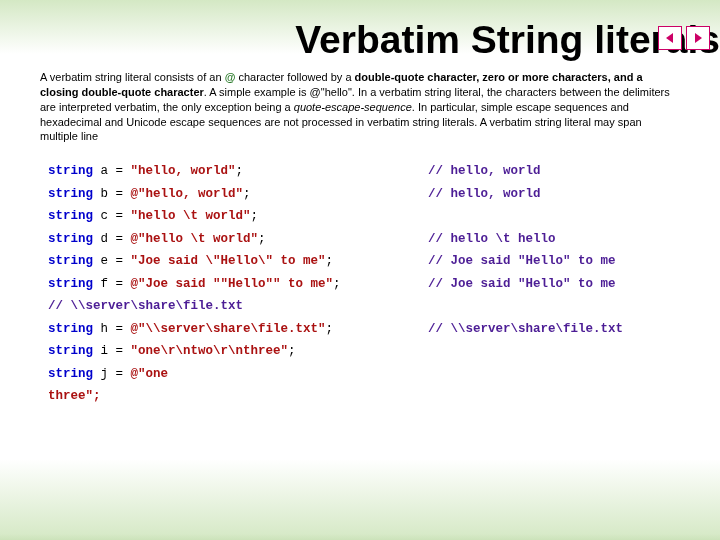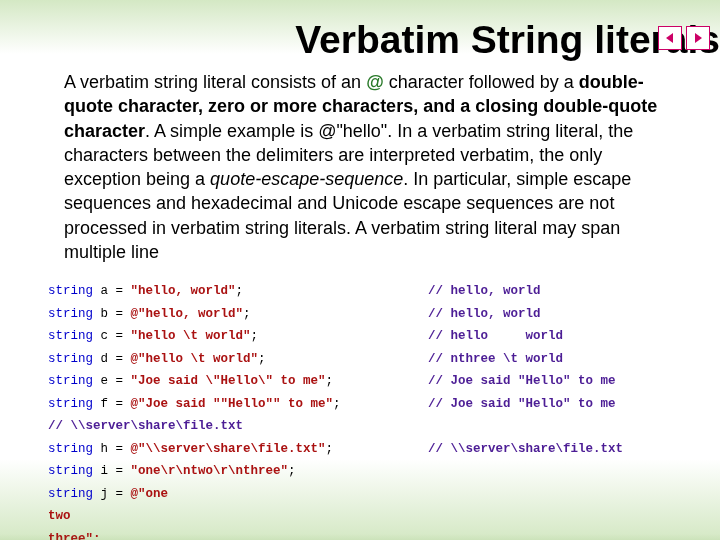--- a/index.html
+++ b/index.html
@@ -36,41 +36,41 @@
   }
   .nav-arrow svg { display: block; }
   h1.title {
     text-align: right;
     font-size: 39px;
     font-weight: bold;
     margin: 18px 0 8px 0;
     color: #000;
   }
   .body-text {
-    margin: 0 40px 16px 64px;
-    font-size: 18px;
+    margin: 0 40px 16px 40px;
+    font-size: 11px;
     line-height: 1.35;
     color: #000;
   }
   .body-text .at { color: #2a7a2a; font-weight: bold; }
   .body-text b { font-weight: bold; }
   .body-text i { font-style: italic; }
   .code-block {
     margin: 0 40px 0 48px;
     font-family: "Courier New", monospace;
     font-size: 12.5px;
     line-height: 1.8;
     color: #000;
   }
   .code-row {
     display: flex;
     white-space: pre;
   }
   .decl { width: 380px; }
-  .kw { color: #0000cc; font-weight: normal; }
+  .kw { color: #0000cc; font-weight: bold; }
   .str { color: #aa1111; font-weight: bold; }
   .cmt { color: #4c1d95; font-weight: bold; }
   .page-num {
     position: absolute;
     bottom: 8px;
     right: 14px;
     font-size: 11px;
     color: #555;
   }
   .bottom-bar {
@@ -102,27 +102,26 @@
 
   <h1 class="title">Verbatim String literals</h1>
 
   <p class="body-text">
     <span>A verbatim string literal consists of an </span><span class="at">@</span><span> character followed by a </span><b>double-quote character, zero or more characters, and a closing double-quote character</b><span>. A simple example is @"hello". In a verbatim string literal, the characters between the delimiters are interpreted verbatim, the only exception being a </span><i>quote-escape-sequence</i><span>. In particular, simple escape sequences and hexadecimal and Unicode escape sequences are not processed in verbatim string literals. A verbatim string literal may span multiple line</span>
   </p>
 
   <div class="code-block">
     <div class="code-row"><span class="decl"><span class="kw">string</span><span> a = </span><span class="str">"hello, world"</span><span>;</span></span><span class="cmt">// hello, world</span></div>
     <div class="code-row"><span class="decl"><span class="kw">string</span><span> b = </span><span class="str">@"hello, world"</span><span>;</span></span><span class="cmt">// hello, world</span></div>
-    <div class="code-row"><span class="decl"><span class="kw">string</span><span> c = </span><span class="str">"hello \t world"</span><span>;</span></span><span class="cmt">// hello     world</span></div>
-    <div class="code-row"><span class="decl"><span class="kw">string</span><span> d = </span><span class="str">@"hello \t world"</span><span>;</span></span><span class="cmt">// nthree \t world</span></div>
+    <div class="code-row"><span class="decl"><span class="kw">string</span><span> c = </span><span class="str">"hello \t world"</span><span>;</span></span></div>
+    <div class="code-row"><span class="decl"><span class="kw">string</span><span> d = </span><span class="str">@"hello \t world"</span><span>;</span></span><span class="cmt">// hello \t hello</span></div>
     <div class="code-row"><span class="decl"><span class="kw">string</span><span> e = </span><span class="str">"Joe said \"Hello\" to me"</span><span>;</span></span><span class="cmt">// Joe said "Hello" to me</span></div>
     <div class="code-row"><span class="decl"><span class="kw">string</span><span> f = </span><span class="str">@"Joe said ""Hello"" to me"</span><span>;</span></span><span class="cmt">// Joe said "Hello" to me</span></div>
     <div class="code-row"><span class="cmt">// \\server\share\file.txt</span></div>
     <div class="code-row"><span class="decl"><span class="kw">string</span><span> h = </span><span class="str">@"\\server\share\file.txt"</span><span>;</span></span><span class="cmt">// \\server\share\file.txt</span></div>
     <div class="code-row"><span class="decl"><span class="kw">string</span><span> i = </span><span class="str">"one\r\ntwo\r\nthree"</span><span>;</span></span><span class="cmt"></span></div>
     <div class="code-row"><span class="decl"><span class="kw">string</span><span> j = </span><span class="str">@"one</span><span></span></span><span class="cmt"></span></div>
-    <div class="code-row"><span class="str">two</span></div>
     <div class="code-row"><span class="str">three";</span></div>
   </div>
 
   <div class="bottom-bar"></div>
   <div class="page-num">38</div>
 </div>
 
 </body></html>

